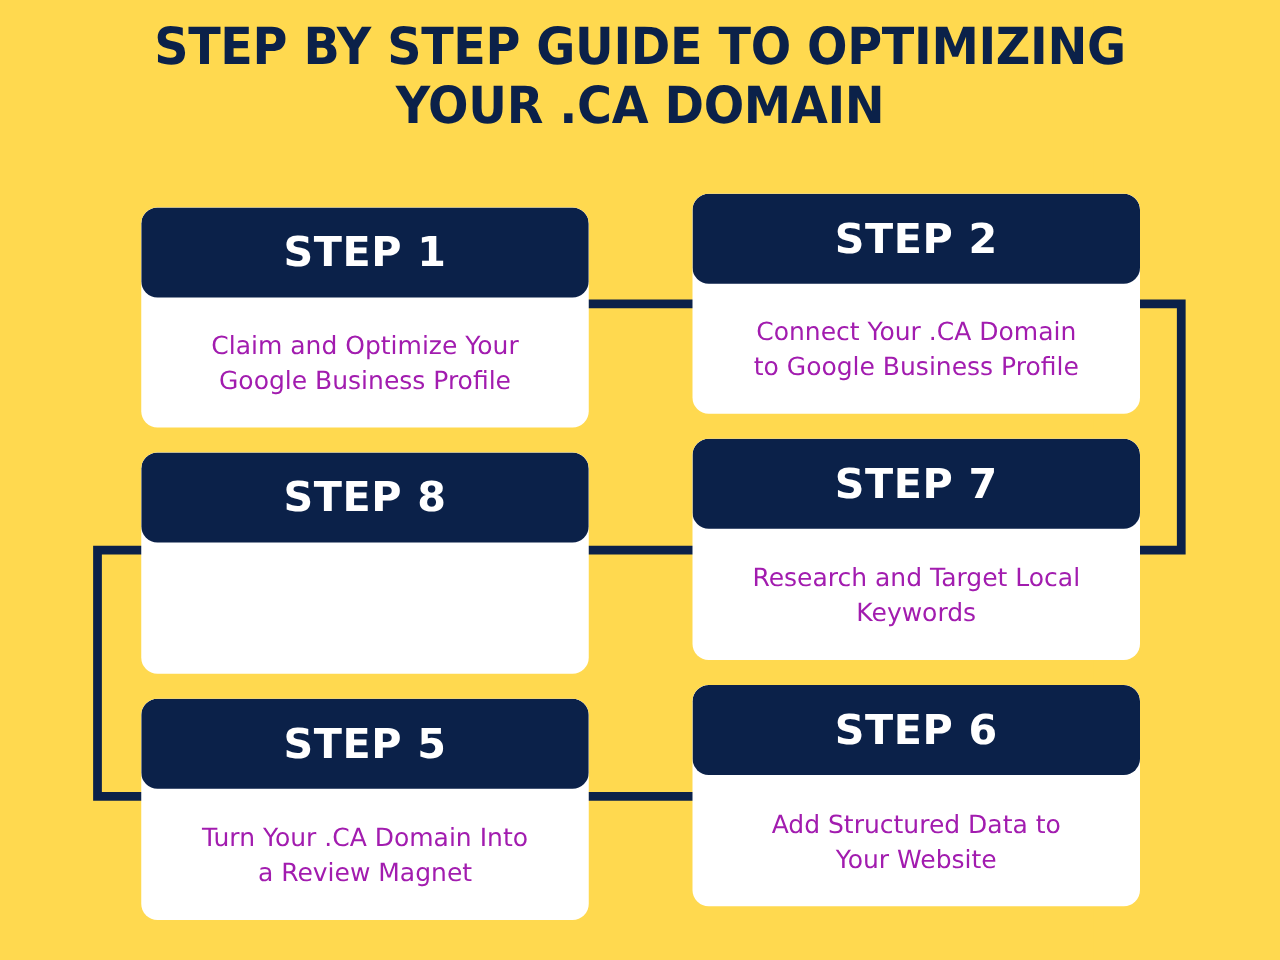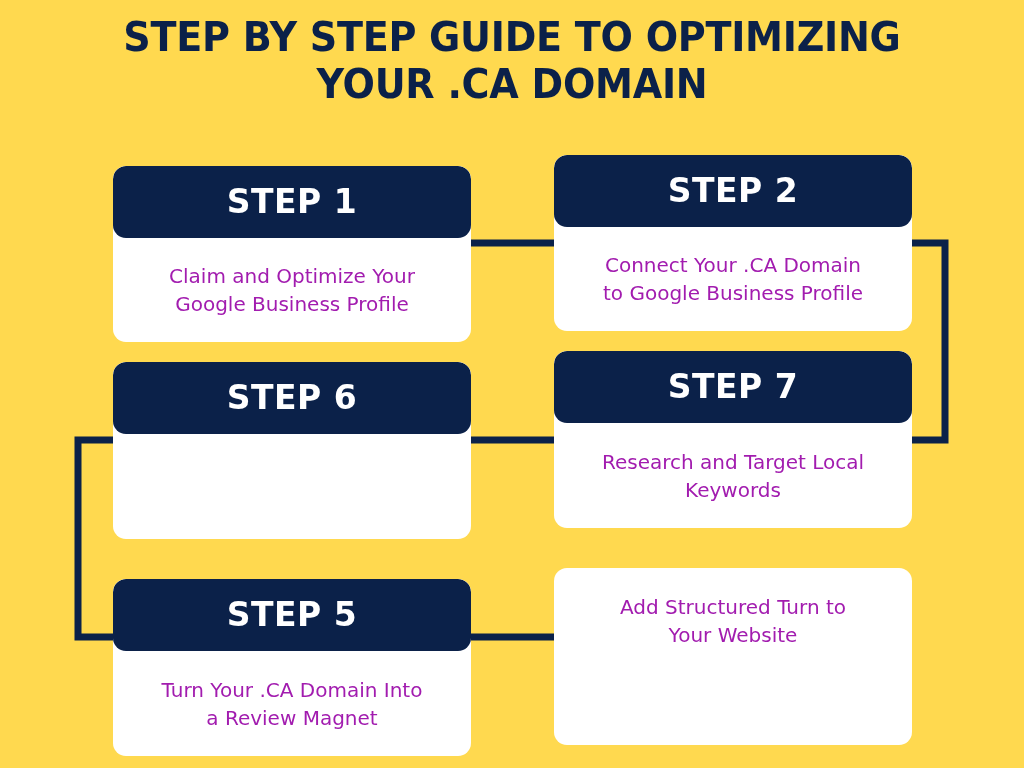--- a/index.html
+++ b/index.html
@@ -93,21 +93,21 @@
     text-align: center;
     white-space: pre-line;
   }
 
   
   .col-left  { left: 113px; width: 358px; margin-top: 11px; }
   .col-right { left: 554px; width: 358px; }
 
   .row-1 { top: 155px; height: 176px; }
   .row-2 { top: 351px; height: 177px; }
-  .row-3 { top: 568px; height: 177px; }
+  .row-3 { top: 548px; height: 177px; }
 
   .row-1 .step-body { height: 104px; }
   .row-2 .step-body { height: 105px; }
   .row-3 .step-body { height: 105px; }
 </style>
 </head>
 <body>
 
 <div id="canvas">
 
@@ -146,21 +146,21 @@
       <span class="step-head-label">STEP 2</span>
     </div>
     <div class="step-body">
       <span class="step-body-text">Connect Your .CA Domain
 to Google Business Profile</span>
     </div>
   </div>
 
   <div class="step-card col-left row-2">
     <div class="step-head">
-      <span class="step-head-label">STEP 6</span>
+      <span class="step-head-label">STEP 8</span>
     </div>
   </div>
 
   <div class="step-card col-right row-2">
     <div class="step-head">
       <span class="step-head-label">STEP 7</span>
     </div>
     <div class="step-body">
       <span class="step-body-text">Research and Target Local
 Keywords</span>
@@ -171,19 +171,22 @@
     <div class="step-head">
       <span class="step-head-label">STEP 5</span>
     </div>
     <div class="step-body">
       <span class="step-body-text">Turn Your .CA Domain Into
 a Review Magnet</span>
     </div>
   </div>
 
   <div class="step-card col-right row-3">
+    <div class="step-head">
+      <span class="step-head-label">STEP 6</span>
+    </div>
     <div class="step-body">
-      <span class="step-body-text">Add Structured Turn to
+      <span class="step-body-text">Add Structured Data to
 Your Website</span>
     </div>
   </div>
 
 </div>
 
 </body></html>

